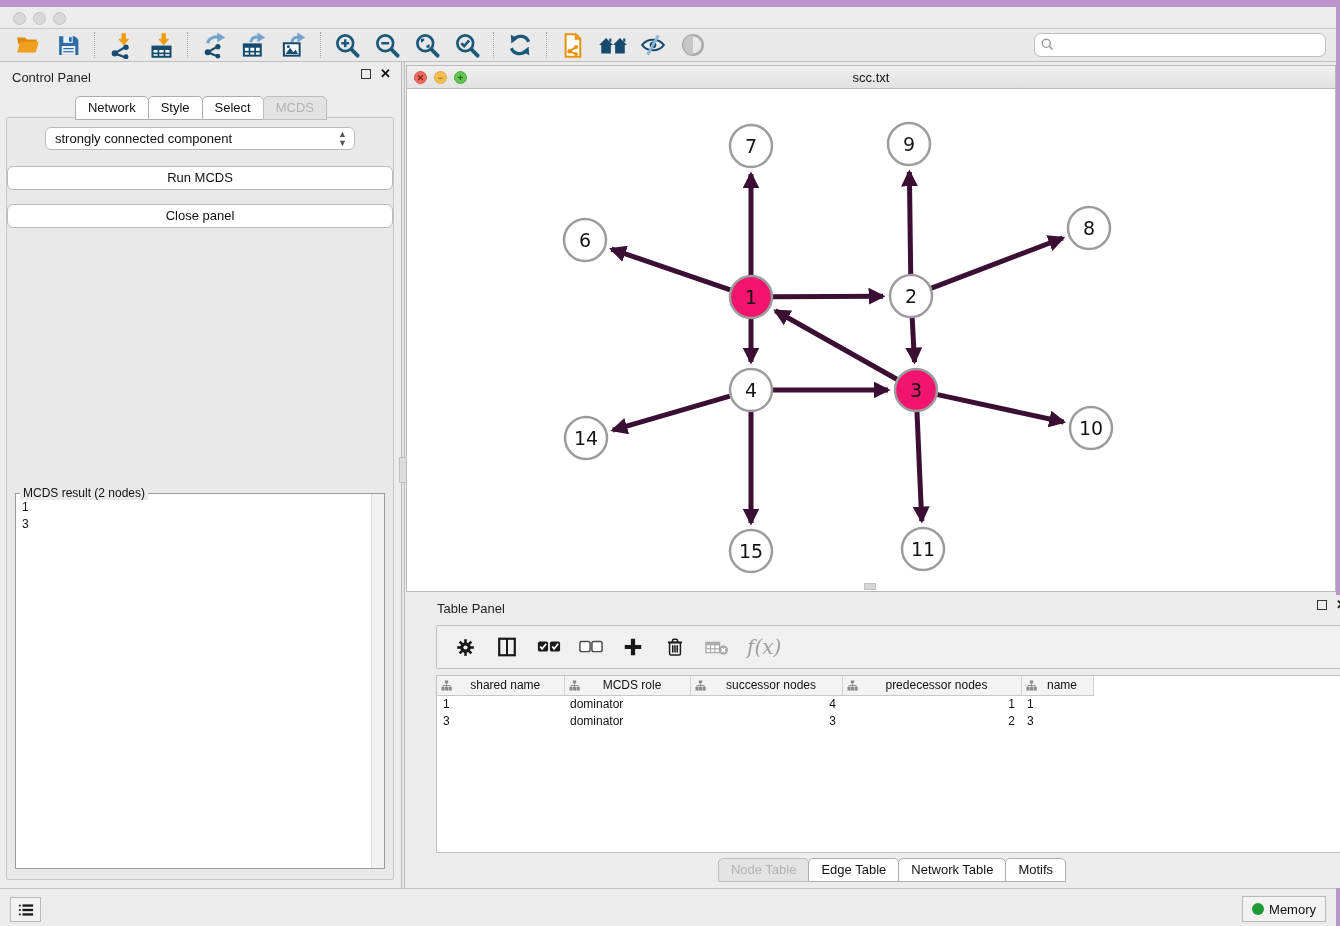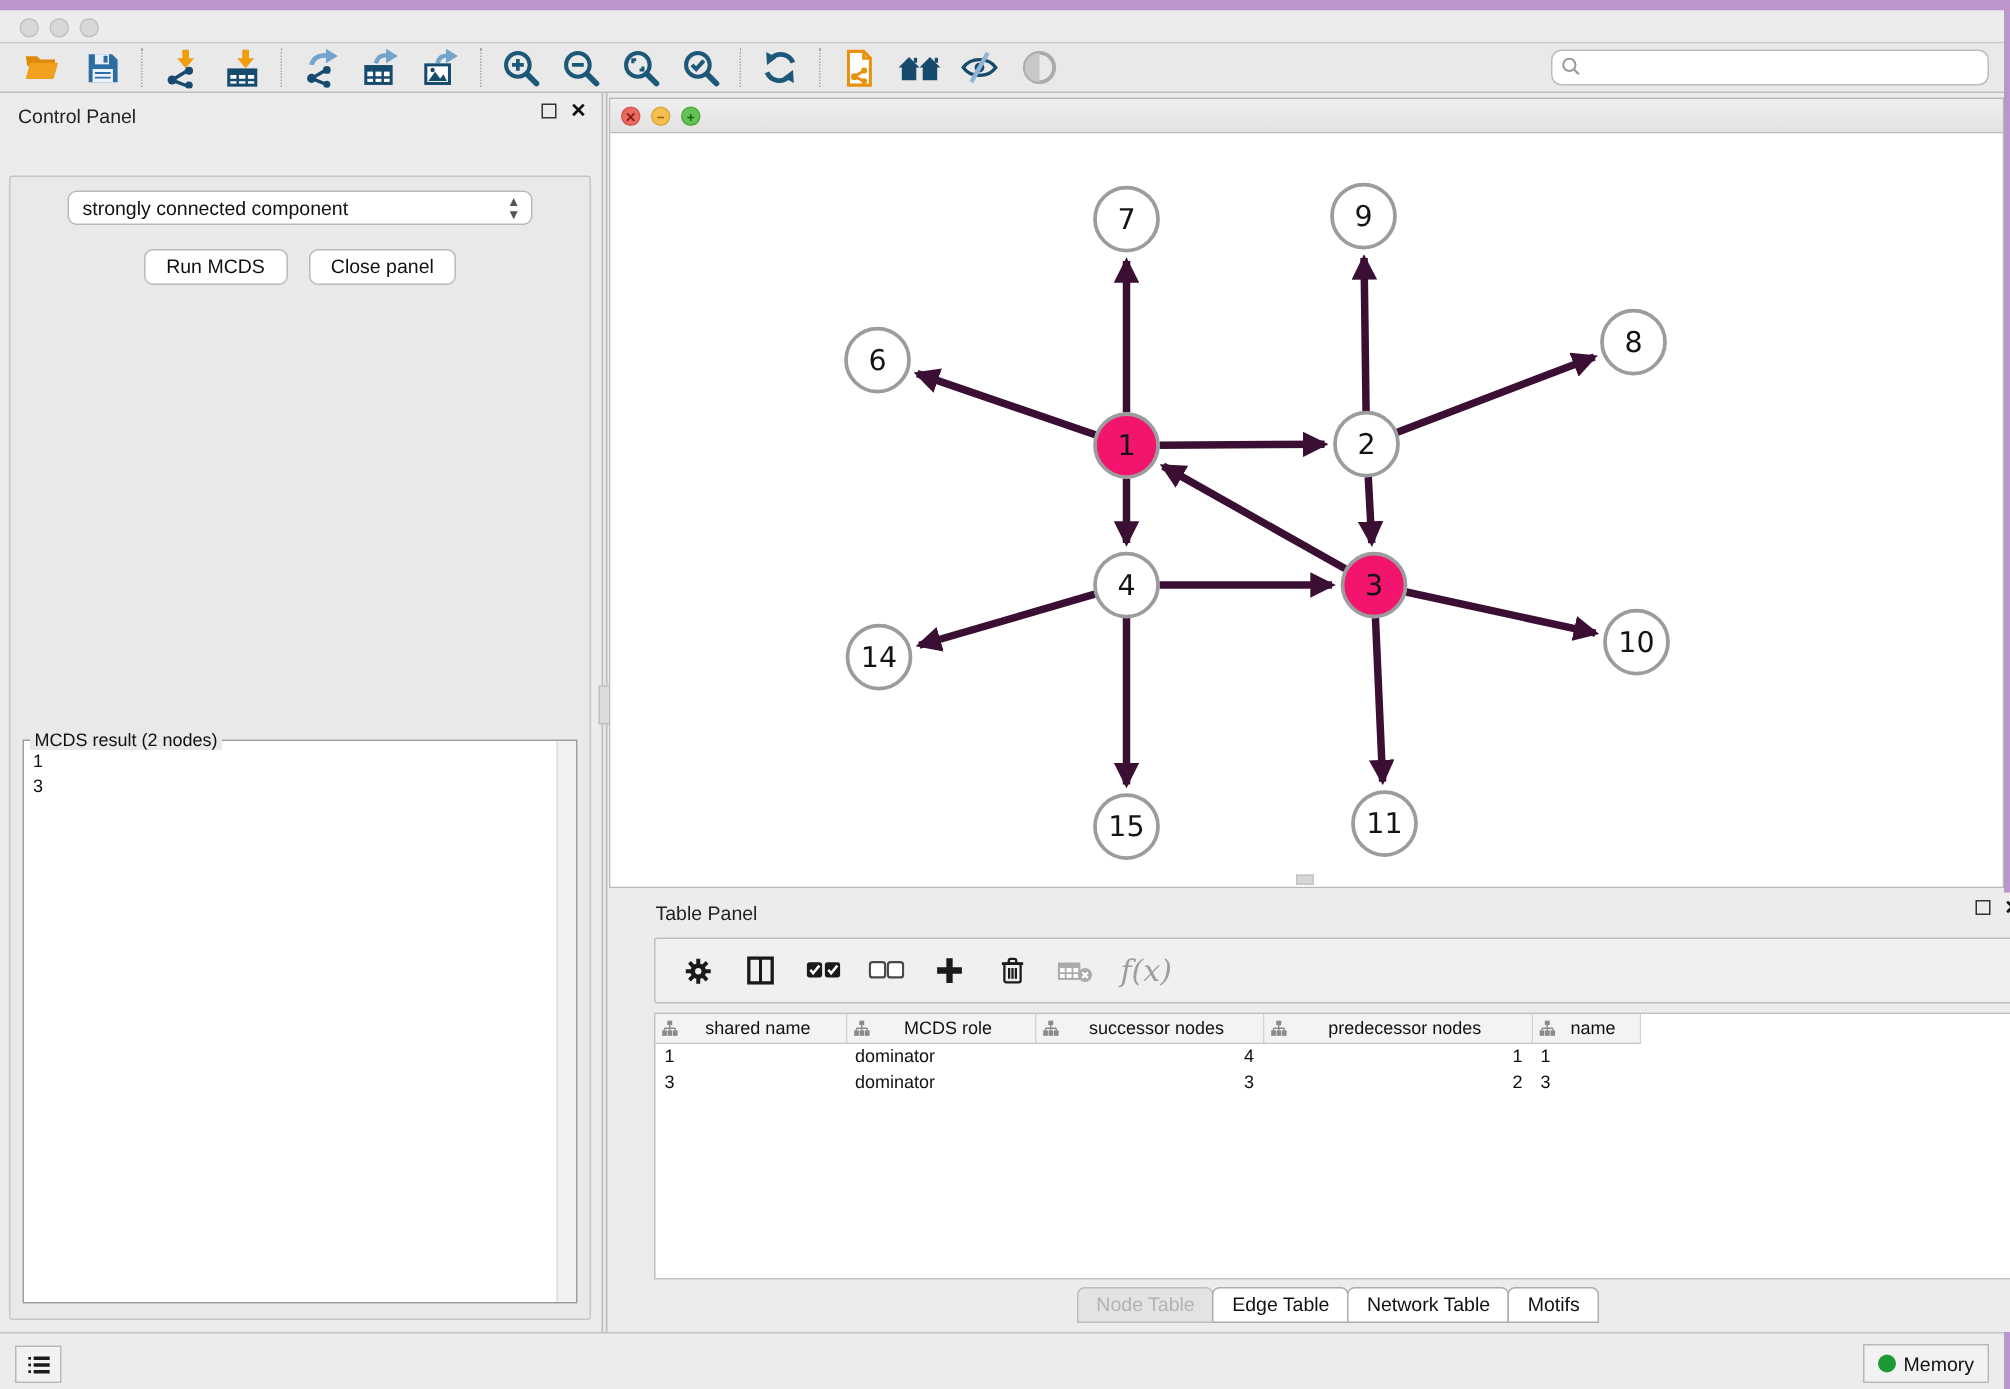--- a/index.html
+++ b/index.html
@@ -34,21 +34,21 @@
   .tab { border:1px solid #ADADAD; background:#FFFFFF; font-size:13px; padding:3px 12px 4px;
     border-radius:5px 5px 0 0; margin-right:-1px; color:#111; }
   .tab.active { background:#E3E3E3; color:#B3B3B3; border-color:#BEBEBE; }
   #cp-tabs { margin-top:4px; }
   #cp-content { position:absolute; left:6px; right:7px; top:55px; bottom:8px;
     background:#E9E9E9; border:1px solid #C6C6C6; border-radius:2px; }
   #opt-label { text-align:center; margin-top:22px; font-size:13px; color:#111; }
   #opt-select { position:relative; margin:9px auto 16px; width:310px; height:23px; background:#fff;
     border:1px solid #B9B9B9; border-radius:6px; font-size:13px; line-height:21px; padding-left:9px; color:#111; }
   #opt-stepper { position:absolute; right:7px; top:2px; font-size:9px; color:#555; line-height:9px; text-align:center; }
-  #cp-buttons { display:flex; justify-content:center; gap:14px; margin-top:12px; }
+  #cp-buttons { display:flex; justify-content:space-between; gap:14px; margin-top:12px;flex-direction:column; }
   .mac-btn { background:#FFFFFF; border:1px solid #B9B9B9; border-radius:6px; font-size:13px;
     padding:3px 14px 4px; color:#111; font-family:"Liberation Sans", sans-serif; }
   #result-fieldset { position:absolute; left:8px; right:8px; top:375px; bottom:10px;
     border:1px solid #9B9B9B; background:#fff; }
   #result-legend { position:absolute; top:-8px; left:4px; background:#E9E9E9; padding:0 3px;
     font-size:12px; color:#111; }
   #result-text { position:absolute; inset:2px 15px 2px 2px; font-size:12px; line-height:17px;
     padding:3px 4px; white-space:pre-line; color:#111; }
   #result-scrollbar { position:absolute; top:0; right:0; bottom:0; width:13px; background:#F1F1F1;
     border-left:1px solid #DCDCDC; }
@@ -270,20 +270,26 @@
 </div>
 
 <div id="control-panel">
   <div id="cp-header">
     <span id="cp-title">Control Panel</span>
     <span class="panel-btns">
       <span class="float-box"></span>
       <span class="close-x">✕</span>
     </span>
   </div>
+  <div class="tabrow" id="cp-tabs">
+      <div class="tab">Network</div>
+      <div class="tab">Style</div>
+      <div class="tab">Select</div>
+      <div class="tab active">MCDS</div>
+    </div>
   <div id="cp-content">
     <div id="opt-select">
       <span>strongly connected component</span>
       <span id="opt-stepper">▲<br>▼</span>
     </div>
     <div id="cp-buttons">
       <button class="mac-btn">Run MCDS</button>
       <button class="mac-btn">Close panel</button>
     </div>
     <div id="result-fieldset">
@@ -297,20 +303,21 @@
 
 <div id="v-splitter">
   <div id="v-splitter-handle"></div>
 </div>
 
 <div id="net-window">
   <div id="net-titlebar">
     <span class="nl" style="left:7px;background:#EE6A5F;border:1px solid #D25A50;color:#7E1F17">✕</span>
     <span class="nl" style="left:27px;background:#F5BF4F;border:1px solid #DCA93F;color:#925F10">−</span>
     <span class="nl" style="left:47px;background:#61C454;border:1px solid #51A83F;color:#1E5E14">+</span>
+    <div id="net-title">scc.txt</div>
   </div>
   <div id="net-canvas">
     <svg id="net-svg" width="928" height="502" viewBox="0 0 928 502">
       <defs>
         <marker id="arrow" viewBox="0 0 10 10" refX="8.5" refY="5" markerWidth="3.4" markerHeight="3.4" orient="auto">
           <path d="M0,0 L10,5 L0,10 z" fill="#3A0F33"></path>
         </marker>
       </defs>
       <g id="edges-layer">
           <line x1="344" y1="186" x2="344" y2="85" stroke="#3A0F33" stroke-width="5" marker-end="url(#arrow)"></line>

